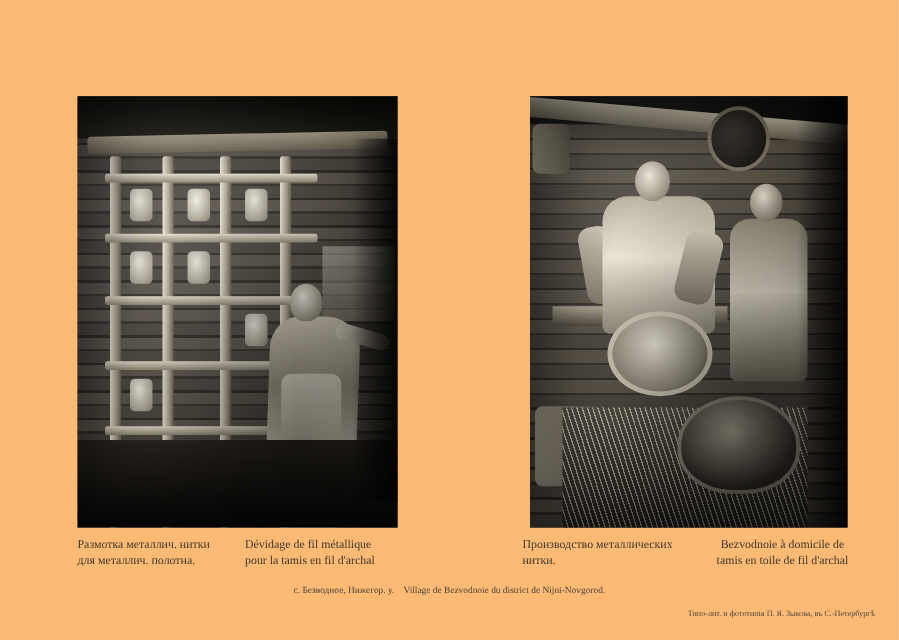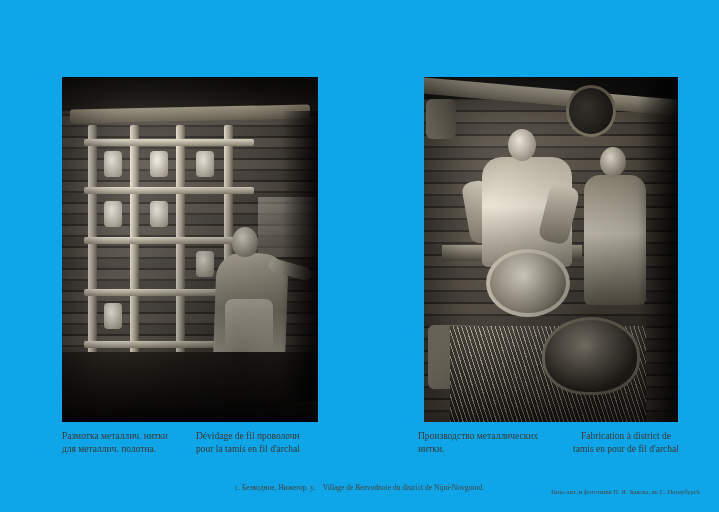--- a/index.html
+++ b/index.html
@@ -10,21 +10,21 @@
   body {
     width: 719px;
     height: 512px;
     overflow: hidden;
     font-family: "Liberation Serif", serif;
   }
   .page {
     position: relative;
     width: 719px;
     height: 512px;
-    background: #0ea5e9;
+    background: #fdba74;
   }
   
   .plate {
     position: absolute;
     background: #1a1a1a;
     overflow: hidden;
   }
   .plate-left {
     left: 62px;
     top: 77px;
@@ -302,21 +302,20 @@
     font-size: 9.5px;
     text-align: center;
   }
   .cap-center {
     left: 0;
     top: 467px;
     width: 719px;
     text-align: center;
     font-size: 7.5px;
     color: #46443b;
-    margin-top: 16px;
   }
   .cap-imprint {
     left: 0;
     top: 488px;
     width: 700px;
     text-align: right;
     font-size: 6.5px;
     color: #4a483f;
   }
   .cap-line { display: block; }
@@ -391,32 +390,32 @@
     <div class="grain"></div>
     <div class="vignette"></div>
   </div>
 
   <div class="cap cap-ru-left">
     <span class="cap-line">Размотка металлич. нитки</span>
     <span class="cap-line">для металлич. полотна.</span>
   </div>
 
   <div class="cap cap-fr-left">
-    <span class="cap-line">Dévidage de fil проволочн</span>
+    <span class="cap-line">Dévidage de fil métallique</span>
     <span class="cap-line">pour la tamis en fil d'archal</span>
   </div>
 
   <div class="cap cap-ru-right">
     <span class="cap-line">Производство металлических</span>
     <span class="cap-line">нитки.</span>
   </div>
 
   <div class="cap cap-fr-right">
-    <span class="cap-line">Fabrication à district de</span>
-    <span class="cap-line">tamis en pour de fil d'archal</span>
+    <span class="cap-line">Bezvodnoie à domicile de</span>
+    <span class="cap-line">tamis en toile de fil d'archal</span>
   </div>
 
   <div class="cap cap-center">
     <span>с. Безводное, Нижегор. у.</span>
     &nbsp;&nbsp;
     <span>Village de Bezvodnoie du district de Nijni-Novgorod.</span>
   </div>
 
   <div class="cap cap-imprint">Типо-лит. и фототипія П. Я. Зыкова, въ С.-Петербургѣ</div>
 

